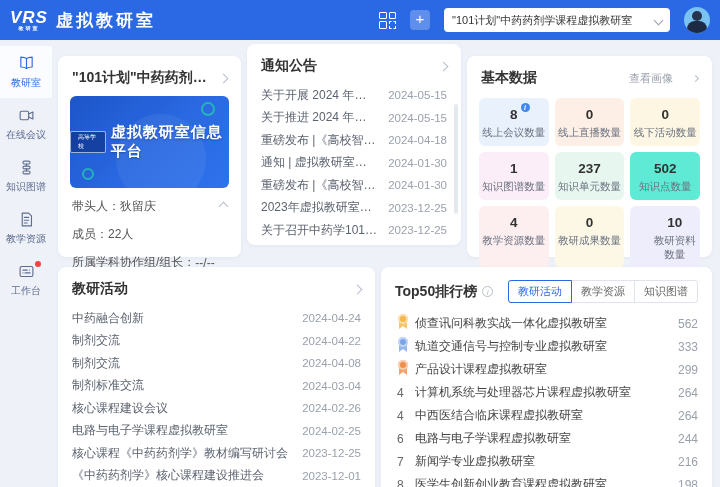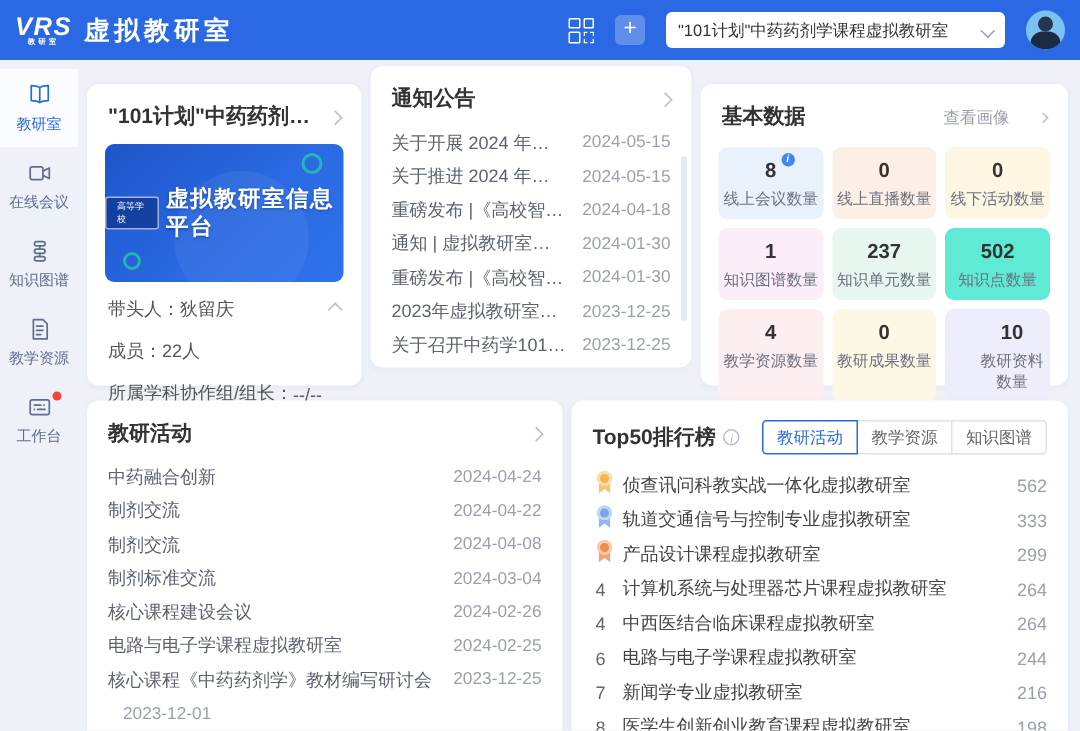--- a/index.html
+++ b/index.html
@@ -304,20 +304,21 @@
       </div>
     <div class="lrow">
         <span class="ltxt">电路与电子学课程虚拟教研室</span>
         <span class="ldate">2024-02-25</span>
       </div>
     <div class="lrow">
         <span class="ltxt">核心课程《中药药剂学》教材编写研讨会</span>
         <span class="ldate">2023-12-25</span>
       </div>
     <div class="lrow">
+        <span class="ltxt">《中药药剂学》核心课程建设推进会</span>
         <span class="ldate">2023-12-01</span>
       </div>
   </div>
 </div>
 
 <div class="card" id="rank-card">
   <div class="card-head">
     <span class="card-title">Top50排行榜</span>
     <span class="info-circ">i</span>
     <span class="tabs">

